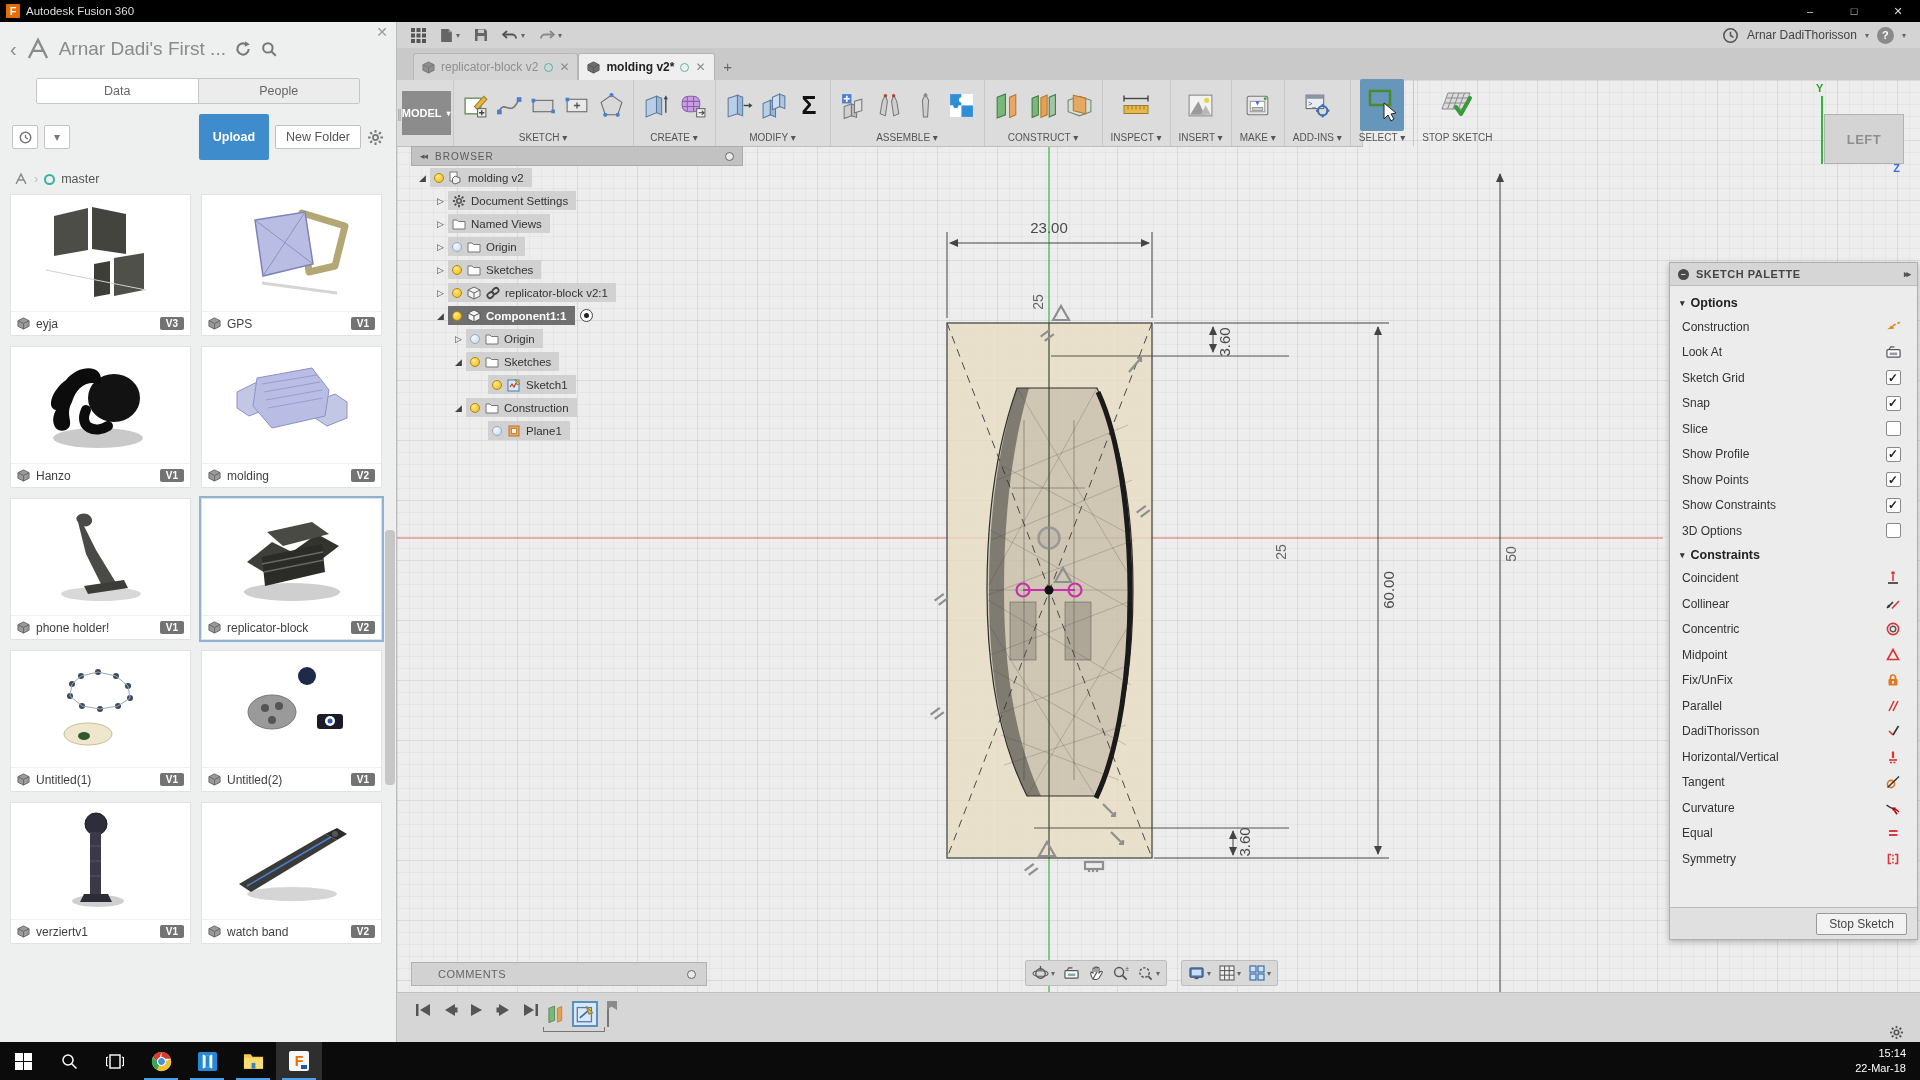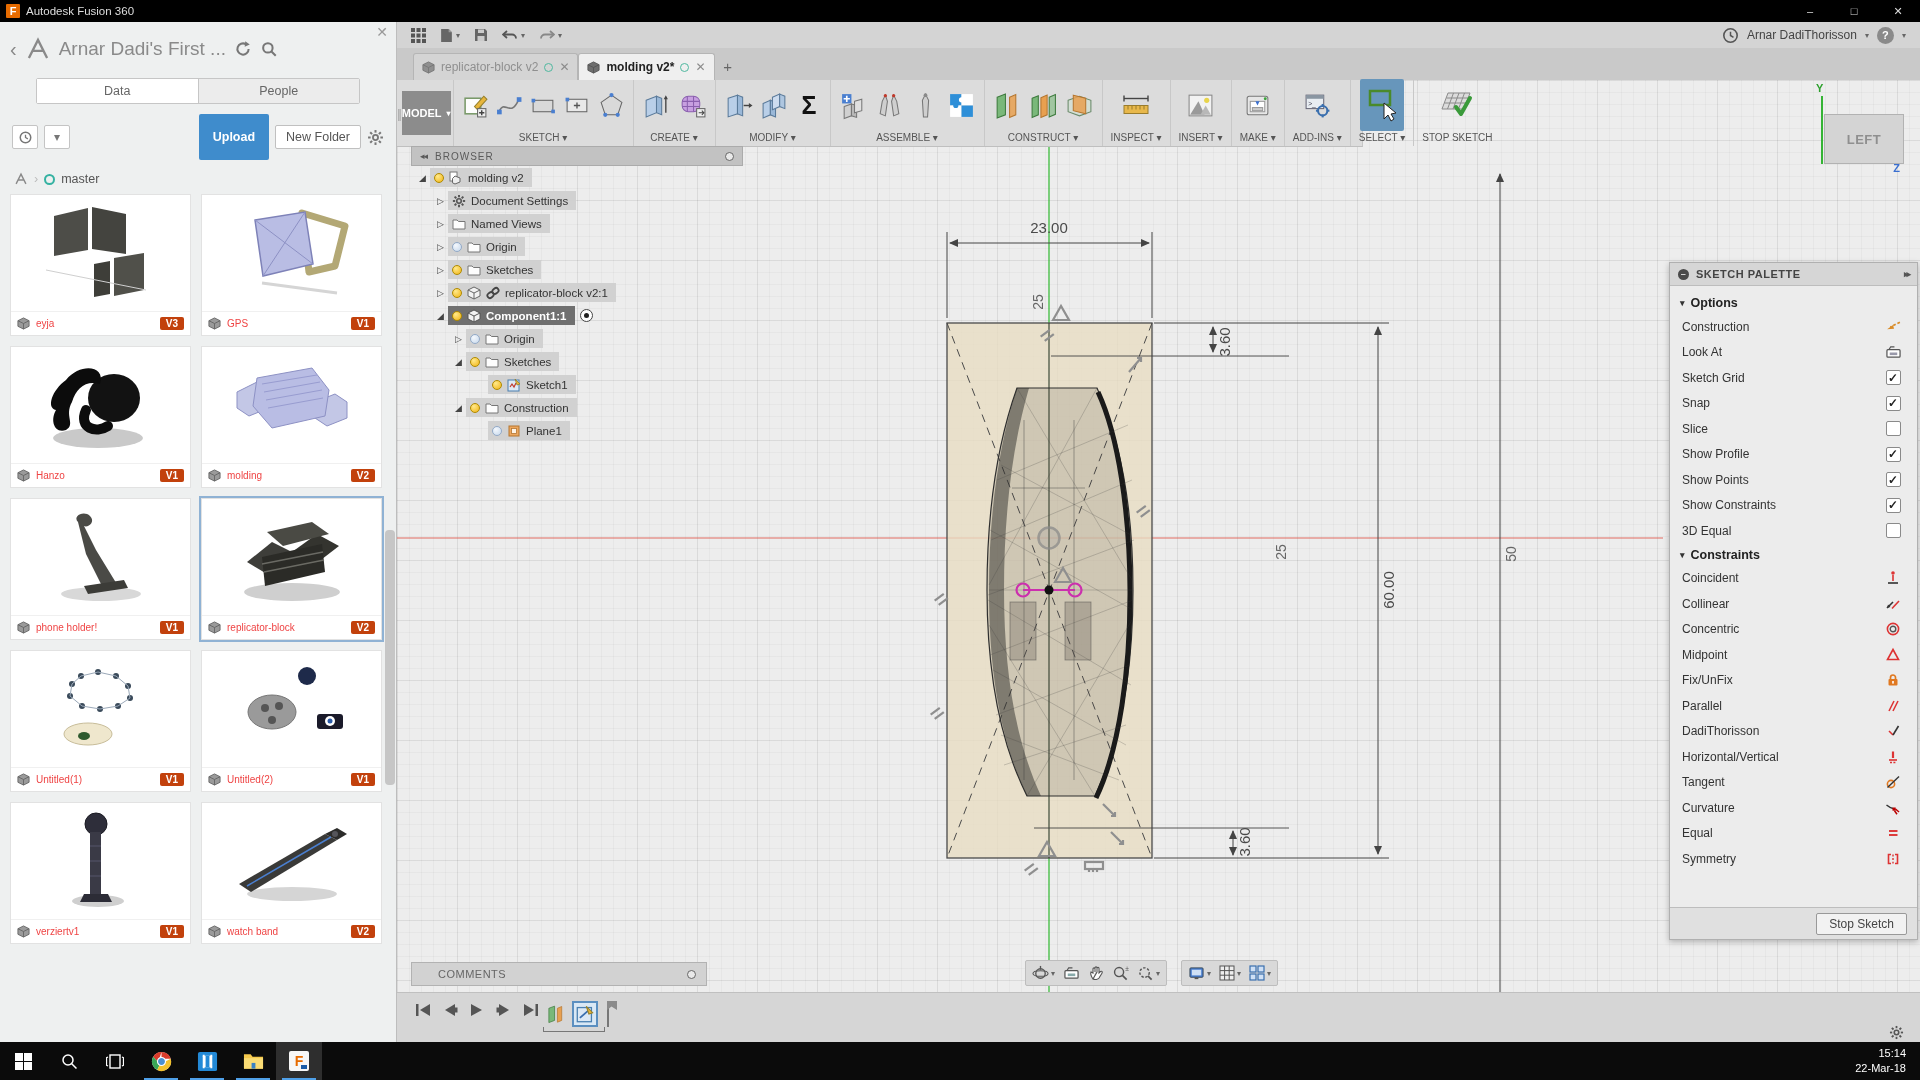--- a/index.html
+++ b/index.html
@@ -25,22 +25,22 @@
   .btn-upload{margin-left:auto;background:#3f8ccc;color:#fff;font-size:12.5px;font-weight:bold;padding:16px 14px;border-radius:2px}
   .btn-newfolder{background:#fff;border:1px solid #c0c0c0;color:#555;font-size:12.5px;padding:4px 10px;border-radius:2px}
   .lp-crumb{display:flex;align-items:center;gap:6px;margin:12px 0 0 14px;font-size:12.5px;color:#555}
   .teal-ring{width:11px;height:11px;border:2px solid #35b2a2;border-radius:50%}
   .crumb-sep{color:#bbb}
   .lp-grid{display:grid;grid-template-columns:1fr 1fr;gap:10px;margin:8px 14px 0 10px}
   .card{background:#fff;border:1px solid #e2e2e2;position:relative}
   .card.selected{outline:2px solid #8fb2d4}
   .card-img{height:116px;display:flex;align-items:center;justify-content:center;overflow:hidden}
   .card-foot{height:24px;display:flex;align-items:center;gap:6px;padding:0 6px;border-top:1px solid #f0f0f0}
-  .card-name{font-size:10px;color:#ef4444;white-space:nowrap;overflow:hidden;flex:1}
-  .v-badge{background:#c2410c;color:#fff;font-size:10px;font-weight:bold;padding:1px 6px;border-radius:2px}
+  .card-name{font-size:12px;color:#404040;white-space:nowrap;overflow:hidden;flex:1}
+  .v-badge{background:#737373;color:#fff;font-size:10px;font-weight:bold;padding:1px 6px;border-radius:2px}
   .lp-scroll{position:absolute;right:1px;top:508px;width:10px;height:255px;background:#c6c6c6;border-radius:4px}
   
   #appbar{position:absolute;left:397px;top:22px;width:1523px;height:26px;background:#d4d4d4;display:flex;align-items:center;padding:0 14px;color:#555}
   .ab-left{display:flex;align-items:center;gap:14px}
   .ab-right{margin-left:auto;display:flex;align-items:center;gap:8px;font-size:12px;color:#444}
   .mini-dd{font-size:8px;color:#666}
   #tabsbar{position:absolute;left:397px;top:48px;width:1523px;height:32px;background:#c9c9c9;display:flex;align-items:flex-end;padding-left:16px}
   .doctab{display:flex;align-items:center;gap:6px;height:27px;padding:0 8px;font-size:12px;border:1px solid #b5b5b5;border-bottom:none;border-radius:3px 3px 0 0}
   .doctab.inactive{background:#d4d4d4;color:#8f8f8f}
   .doctab.active{background:#efefef;color:#222}
@@ -1163,21 +1163,21 @@
             <span class="cbox">✓</span>
           </span>
       </div>
       <div class="pal-row">
         <span>Show Constraints</span>
         <span class="ctrl">
             <span class="cbox">✓</span>
           </span>
       </div>
       <div class="pal-row">
-        <span>3D Equal</span>
+        <span>3D Options</span>
         <span class="ctrl">
             <span class="cbox"></span>
           </span>
       </div>
       <div class="pal-sec">
           <span class="tri">▾</span>
           <span>Constraints</span>
         </div>
       <div class="pal-row">
         <span>Coincident</span>

